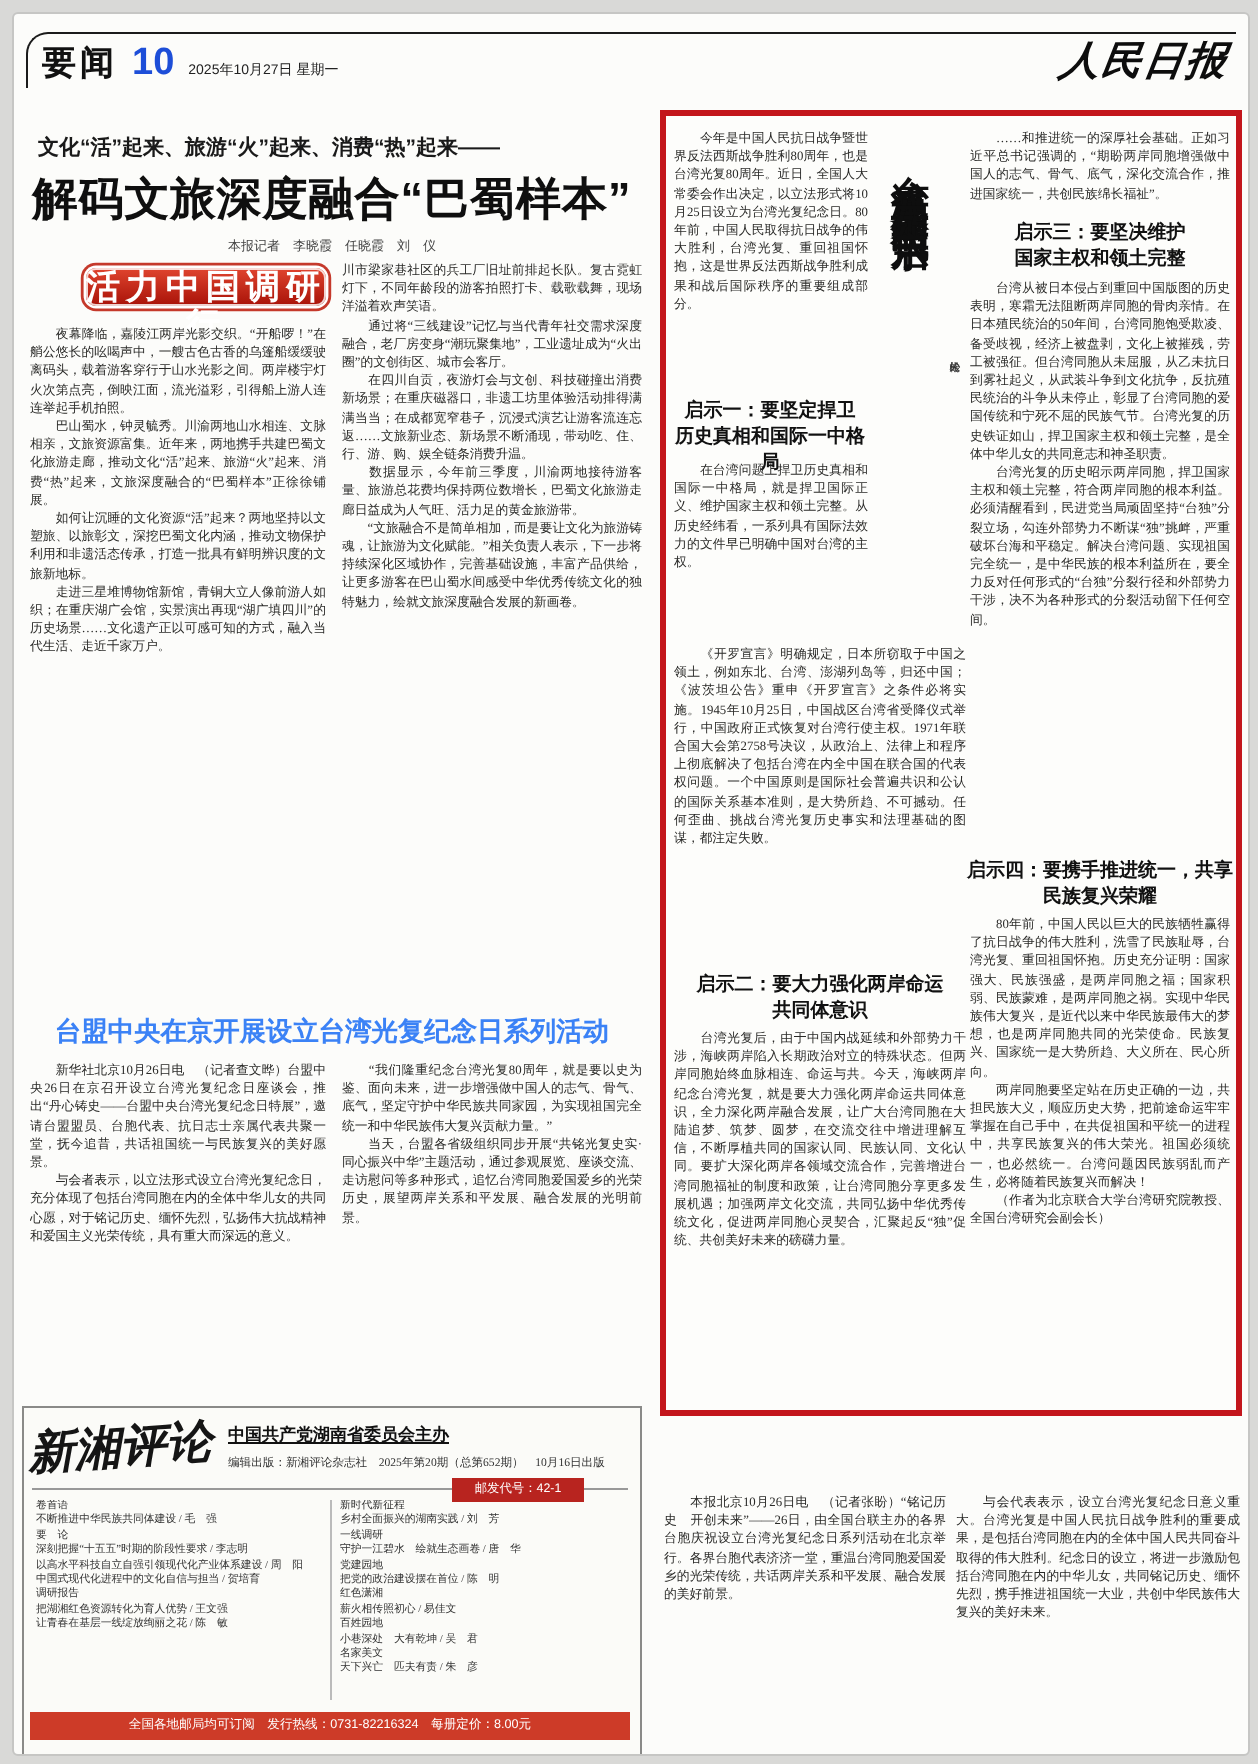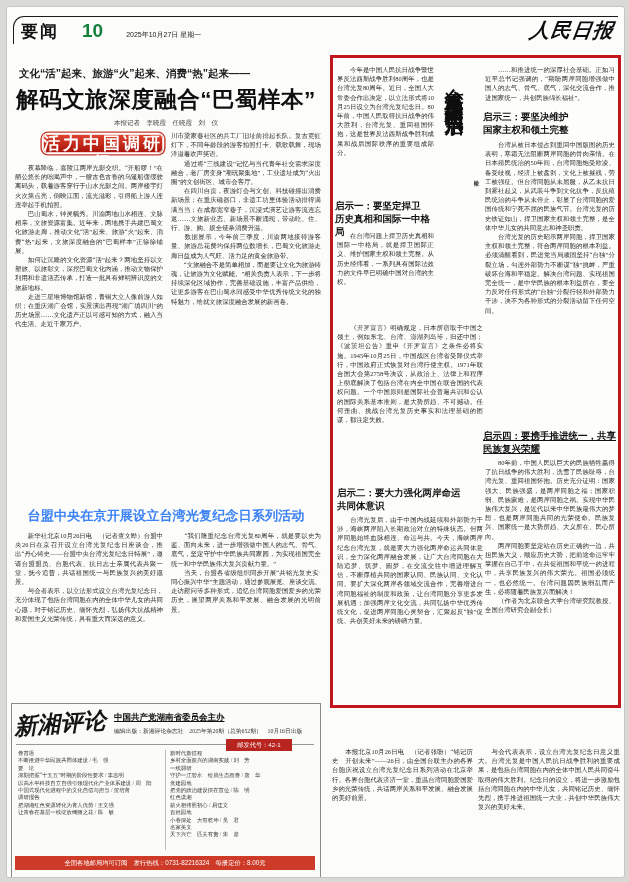--- a/index.html
+++ b/index.html
@@ -4,31 +4,31 @@
 <style>
   html,body{margin:0;padding:0;}
   body{width:629px;height:882px;background:#d9d9d7;position:relative;overflow:hidden;
        font-family:"Liberation Serif",serif;}
   .page{position:absolute;left:6px;top:6px;width:617px;height:870px;background:#fcfcfa;
         border:1px solid #c6c6c4;border-radius:3px;overflow:hidden;}
   .abs{position:absolute;}
   
   .hdr-line{left:6px;top:9px;width:604px;height:27px;border-top:1.6px solid #1b1b1b;
             border-left:1.6px solid #1b1b1b;border-top-left-radius:11px;}
-  .hdr-row{left:14px;top:13px;display:flex;align-items:baseline;gap:23px;font-family:"Liberation Sans",sans-serif;}
+  .hdr-row{left:14px;top:13px;display:flex;align-items:baseline;gap:7px;font-family:"Liberation Sans",sans-serif;}
   .sec{font-size:17px;font-weight:bold;color:#111;letter-spacing:2px;}
-  .pgno{font-size:19px;font-weight:bold;color:#15803d;}
+  .pgno{font-size:19px;font-weight:bold;color:#1d4ed8;}
   .date{font-size:7px;color:#222;}
   .masthead{right:10px;top:10px;font-family:"DejaVu Serif",serif;font-style:italic;font-weight:bold;
             font-size:20px;color:#0d0d0d;transform:skewX(-8deg);letter-spacing:1px;}
   
   .bt{font-size:6.4px;line-height:9.2px;text-align:justify;white-space:pre-wrap;color:#2a2a28;
       overflow:hidden;}
   .toc{font-size:5.4px;line-height:7.4px;white-space:pre-wrap;color:#333;overflow:hidden;}
-  .hdx{font-family:"Liberation Sans",sans-serif;font-weight:bold;text-align:left;
+  .hdx{font-family:"Liberation Sans",sans-serif;font-weight:bold;text-align:center;
        white-space:pre-line;color:#111;font-size:9.5px;line-height:13px;overflow:hidden;}
   
   .kicker{left:12px;top:60px;width:300px;font-family:"Liberation Sans",sans-serif;
           font-weight:bold;font-size:10.5px;color:#1a1a1a;}
   .headline1{left:4px;top:77px;width:310px;text-align:center;font-family:"Liberation Sans",sans-serif;
              font-weight:900;font-size:22.5px;letter-spacing:.5px;color:#0f0f0f;}
   .byline{left:4px;top:112px;width:310px;text-align:center;font-size:6.5px;color:#444;}
   .badge{left:18px;top:127px;width:120px;height:19px;background:linear-gradient(180deg,#e0452f,#a81208);
          border-radius:5px;color:#fff;font-family:"Liberation Sans",sans-serif;font-weight:bold;
          font-size:17px;letter-spacing:3px;text-align:center;line-height:19px;
@@ -98,21 +98,21 @@
     <div class="abs bt" style="left:4px;top:265px;width:146px;height:160px;">　　《开罗宣言》明确规定，日本所窃取于中国之领土，例如东北、台湾、澎湖列岛等，归还中国；《波茨坦公告》重申《开罗宣言》之条件必将实施。1945年10月25日，中国战区台湾省受降仪式举行，中国政府正式恢复对台湾行使主权。1971年联合国大会第2758号决议，从政治上、法律上和程序上彻底解决了包括台湾在内全中国在联合国的代表权问题。一个中国原则是国际社会普遍共识和公认的国际关系基本准则，是大势所趋、不可撼动。任何歪曲、挑战台湾光复历史事实和法理基础的图谋，都注定失败。</div>
     <div class="abs hdx" style="left:4px;top:428px;width:146px;">启示二：要大力强化两岸命运
 共同体意识</div>
     <div class="abs bt" style="left:4px;top:457px;width:146px;height:186px;">　　台湾光复后，由于中国内战延续和外部势力干涉，海峡两岸陷入长期政治对立的特殊状态。但两岸同胞始终血脉相连、命运与共。今天，海峡两岸纪念台湾光复，就是要大力强化两岸命运共同体意识，全力深化两岸融合发展，让广大台湾同胞在大陆追梦、筑梦、圆梦，在交流交往中增进理解互信，不断厚植共同的国家认同、民族认同、文化认同。要扩大深化两岸各领域交流合作，完善增进台湾同胞福祉的制度和政策，让台湾同胞分享更多发展机遇；加强两岸文化交流，共同弘扬中华优秀传统文化，促进两岸同胞心灵契合，汇聚起反“独”促统、共创美好未来的磅礴力量。</div>
 
     <div class="abs bt" style="left:152px;top:7px;width:130px;height:43px;">　　……和推进统一的深厚社会基础。正如习近平总书记强调的，“期盼两岸同胞增强做中国人的志气、骨气、底气，深化交流合作，推进国家统一，共创民族绵长福祉”。</div>
     <div class="abs hdx" style="left:150px;top:52px;width:134px;">启示三：要坚决维护
 国家主权和领土完整</div>
     <div class="abs bt" style="left:152px;top:82px;width:130px;height:286px;">　　台湾从被日本侵占到重回中国版图的历史表明，寒霜无法阻断两岸同胞的骨肉亲情。在日本殖民统治的50年间，台湾同胞饱受欺凌、备受歧视，经济上被盘剥，文化上被摧残，劳工被强征。但台湾同胞从未屈服，从乙未抗日到雾社起义，从武装斗争到文化抗争，反抗殖民统治的斗争从未停止，彰显了台湾同胞的爱国传统和宁死不屈的民族气节。台湾光复的历史铁证如山，捍卫国家主权和领土完整，是全体中华儿女的共同意志和神圣职责。
 　　台湾光复的历史昭示两岸同胞，捍卫国家主权和领土完整，符合两岸同胞的根本利益。必须清醒看到，民进党当局顽固坚持“台独”分裂立场，勾连外部势力不断谋“独”挑衅，严重破坏台海和平稳定。解决台湾问题、实现祖国完全统一，是中华民族的根本利益所在，要全力反对任何形式的“台独”分裂行径和外部势力干涉，决不为各种形式的分裂活动留下任何空间。</div>
-    <div class="abs hdx" style="left:150px;top:371px;width:134px;text-decoration:underline;">启示四：要携手推进统一，共享
+    <div class="abs hdx" style="left:150px;top:371px;width:134px;">启示四：要携手推进统一，共享
 民族复兴荣耀</div>
     <div class="abs bt" style="left:152px;top:400px;width:130px;height:243px;">　　80年前，中国人民以巨大的民族牺牲赢得了抗日战争的伟大胜利，洗雪了民族耻辱，台湾光复、重回祖国怀抱。历史充分证明：国家强大、民族强盛，是两岸同胞之福；国家积弱、民族蒙难，是两岸同胞之祸。实现中华民族伟大复兴，是近代以来中华民族最伟大的梦想，也是两岸同胞共同的光荣使命。民族复兴、国家统一是大势所趋、大义所在、民心所向。
 　　两岸同胞要坚定站在历史正确的一边，共担民族大义，顺应历史大势，把前途命运牢牢掌握在自己手中，在共促祖国和平统一的进程中，共享民族复兴的伟大荣光。祖国必须统一，也必然统一。台湾问题因民族弱乱而产生，必将随着民族复兴而解决！
 　　（作者为北京联合大学台湾研究院教授、全国台湾研究会副会长）</div>
   </div>
 
   <div class="abs bt" style="left:325px;top:740px;width:141px;height:126px;">　　本报北京10月26日电　（记者张盼）“铭记历史　开创未来”——26日，由全国台联主办的各界台胞庆祝设立台湾光复纪念日系列活动在北京举行。各界台胞代表济济一堂，重温台湾同胞爱国爱乡的光荣传统，共话两岸关系和平发展、融合发展的美好前景。</div>
   <div class="abs bt" style="left:471px;top:740px;width:142px;height:126px;">　　与会代表表示，设立台湾光复纪念日意义重大。台湾光复是中国人民抗日战争胜利的重要成果，是包括台湾同胞在内的全体中国人民共同奋斗取得的伟大胜利。纪念日的设立，将进一步激励包括台湾同胞在内的中华儿女，共同铭记历史、缅怀先烈，携手推进祖国统一大业，共创中华民族伟大复兴的美好未来。</div>
 
   <div class="abs adbox">

